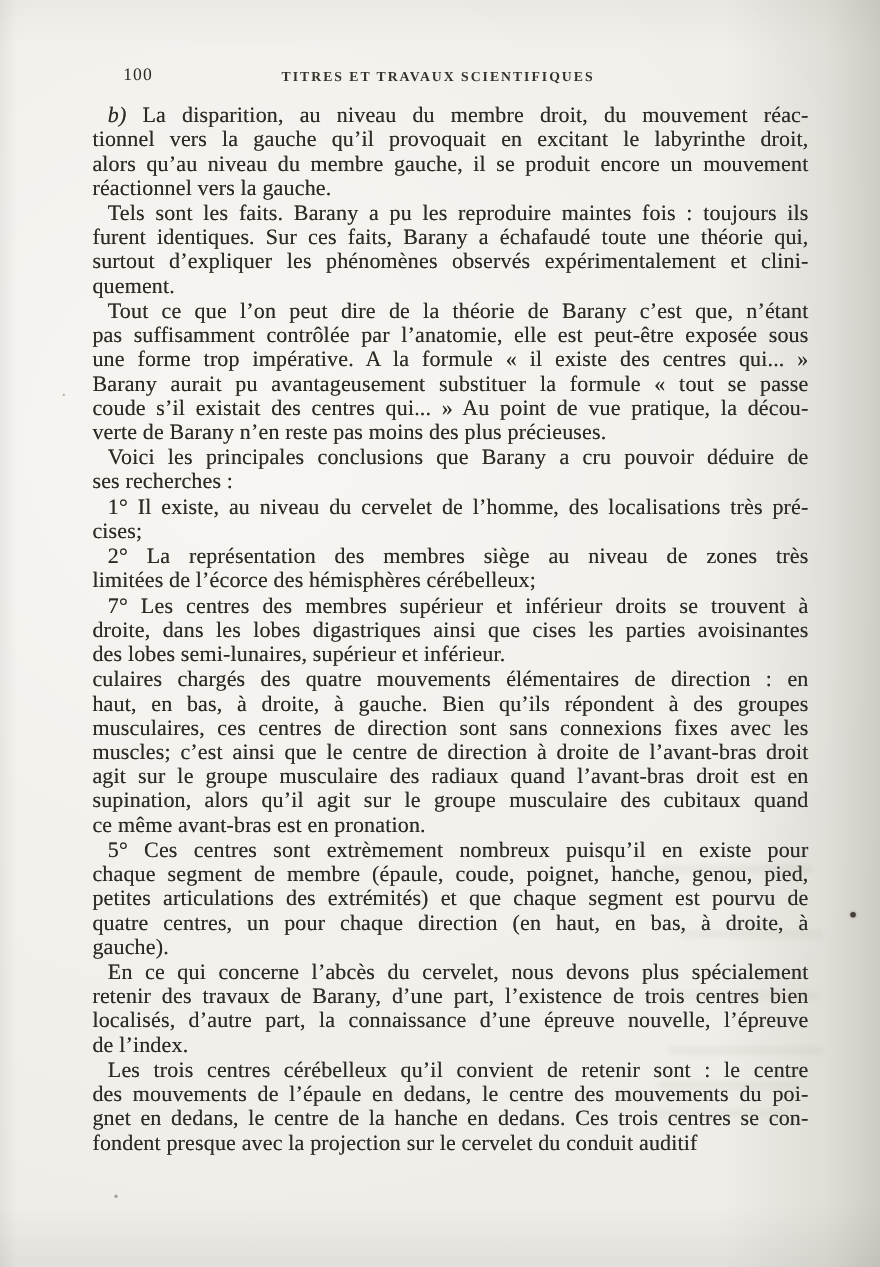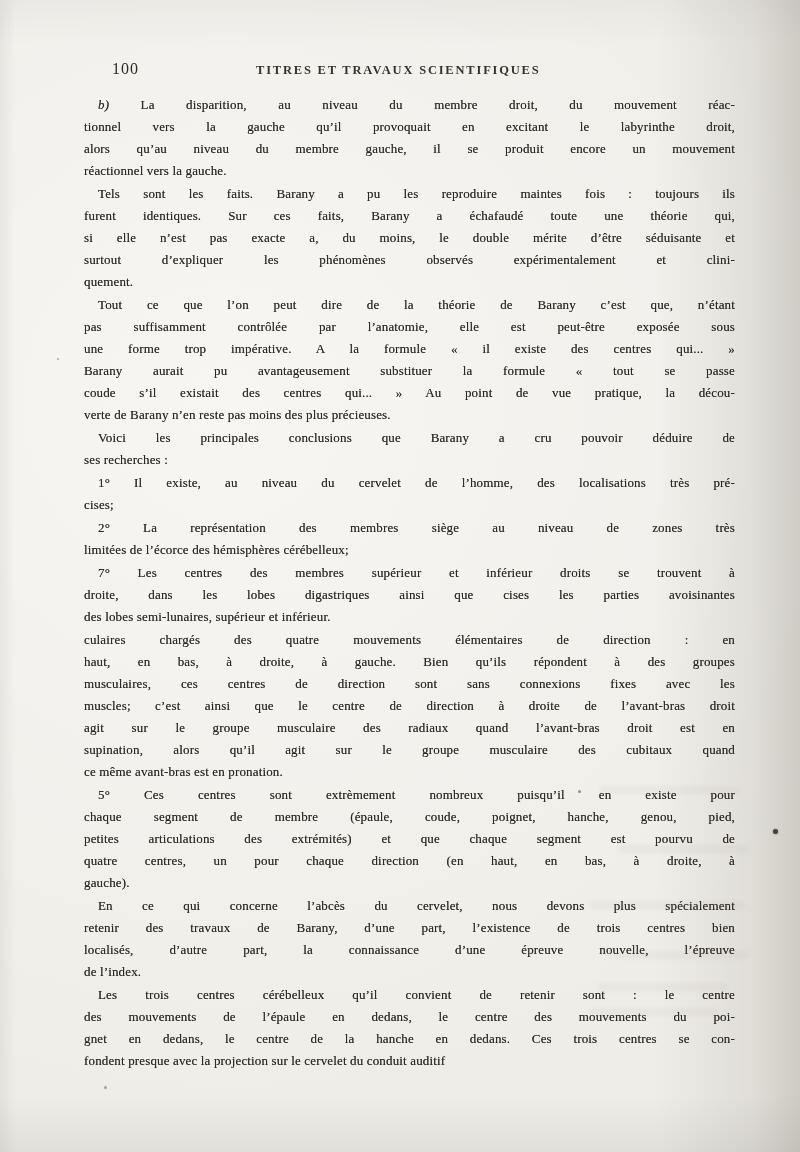--- a/index.html
+++ b/index.html
@@ -43,21 +43,21 @@
     font-size: 12.5px;
     font-weight: 700;
     letter-spacing: 1.8px;
     color: #37322c;
   }
 
   
   .body-text {
     margin: 14px 0 0 84px;
     width: 651px;
-    font-size: 13px;
+    font-size: 20px;
     line-height: 22px;
     letter-spacing: 0.15px;
     text-shadow: 0 0 0.5px rgba(46,42,37,0.65);
   }
   .para { margin-top: 1px; }
   .para:first-child { margin-top: 0; }
   .line {
     text-align: justify;
     text-align-last: justify;
     height: 22px;
@@ -111,21 +111,20 @@
   <div class="body-text">
       <div class="para">
         <div class="line first"><i>b)</i> La disparition, au niveau du membre droit, du mouvement réac-</div>
         <div class="line">tionnel vers la gauche qu’il provoquait en excitant le labyrinthe droit,</div>
         <div class="line">alors qu’au niveau du membre gauche, il se produit encore un mouvement</div>
         <div class="line last">réactionnel vers la gauche.</div>
       </div>
       <div class="para">
         <div class="line first">Tels sont les faits. Barany a pu les reproduire maintes fois : toujours ils</div>
         <div class="line">furent identiques. Sur ces faits, Barany a échafaudé toute une théorie qui,</div>
-        <div class="line">si elle n’est pas exacte a, du moins, le double mérite d’être séduisante et</div>
         <div class="line">surtout d’expliquer les phénomènes observés expérimentalement et clini-</div>
         <div class="line last">quement.</div>
       </div>
       <div class="para">
         <div class="line first">Tout ce que l’on peut dire de la théorie de Barany c’est que, n’étant</div>
         <div class="line">pas suffisamment contrôlée par l’anatomie, elle est peut-être exposée sous</div>
         <div class="line">une forme trop impérative. A la formule « il existe des centres qui... »</div>
         <div class="line">Barany aurait pu avantageusement substituer la formule « tout se passe</div>
         <div class="line">coude s’il existait des centres qui... » Au point de vue pratique, la décou-</div>
         <div class="line last">verte de Barany n’en reste pas moins des plus précieuses.</div>

